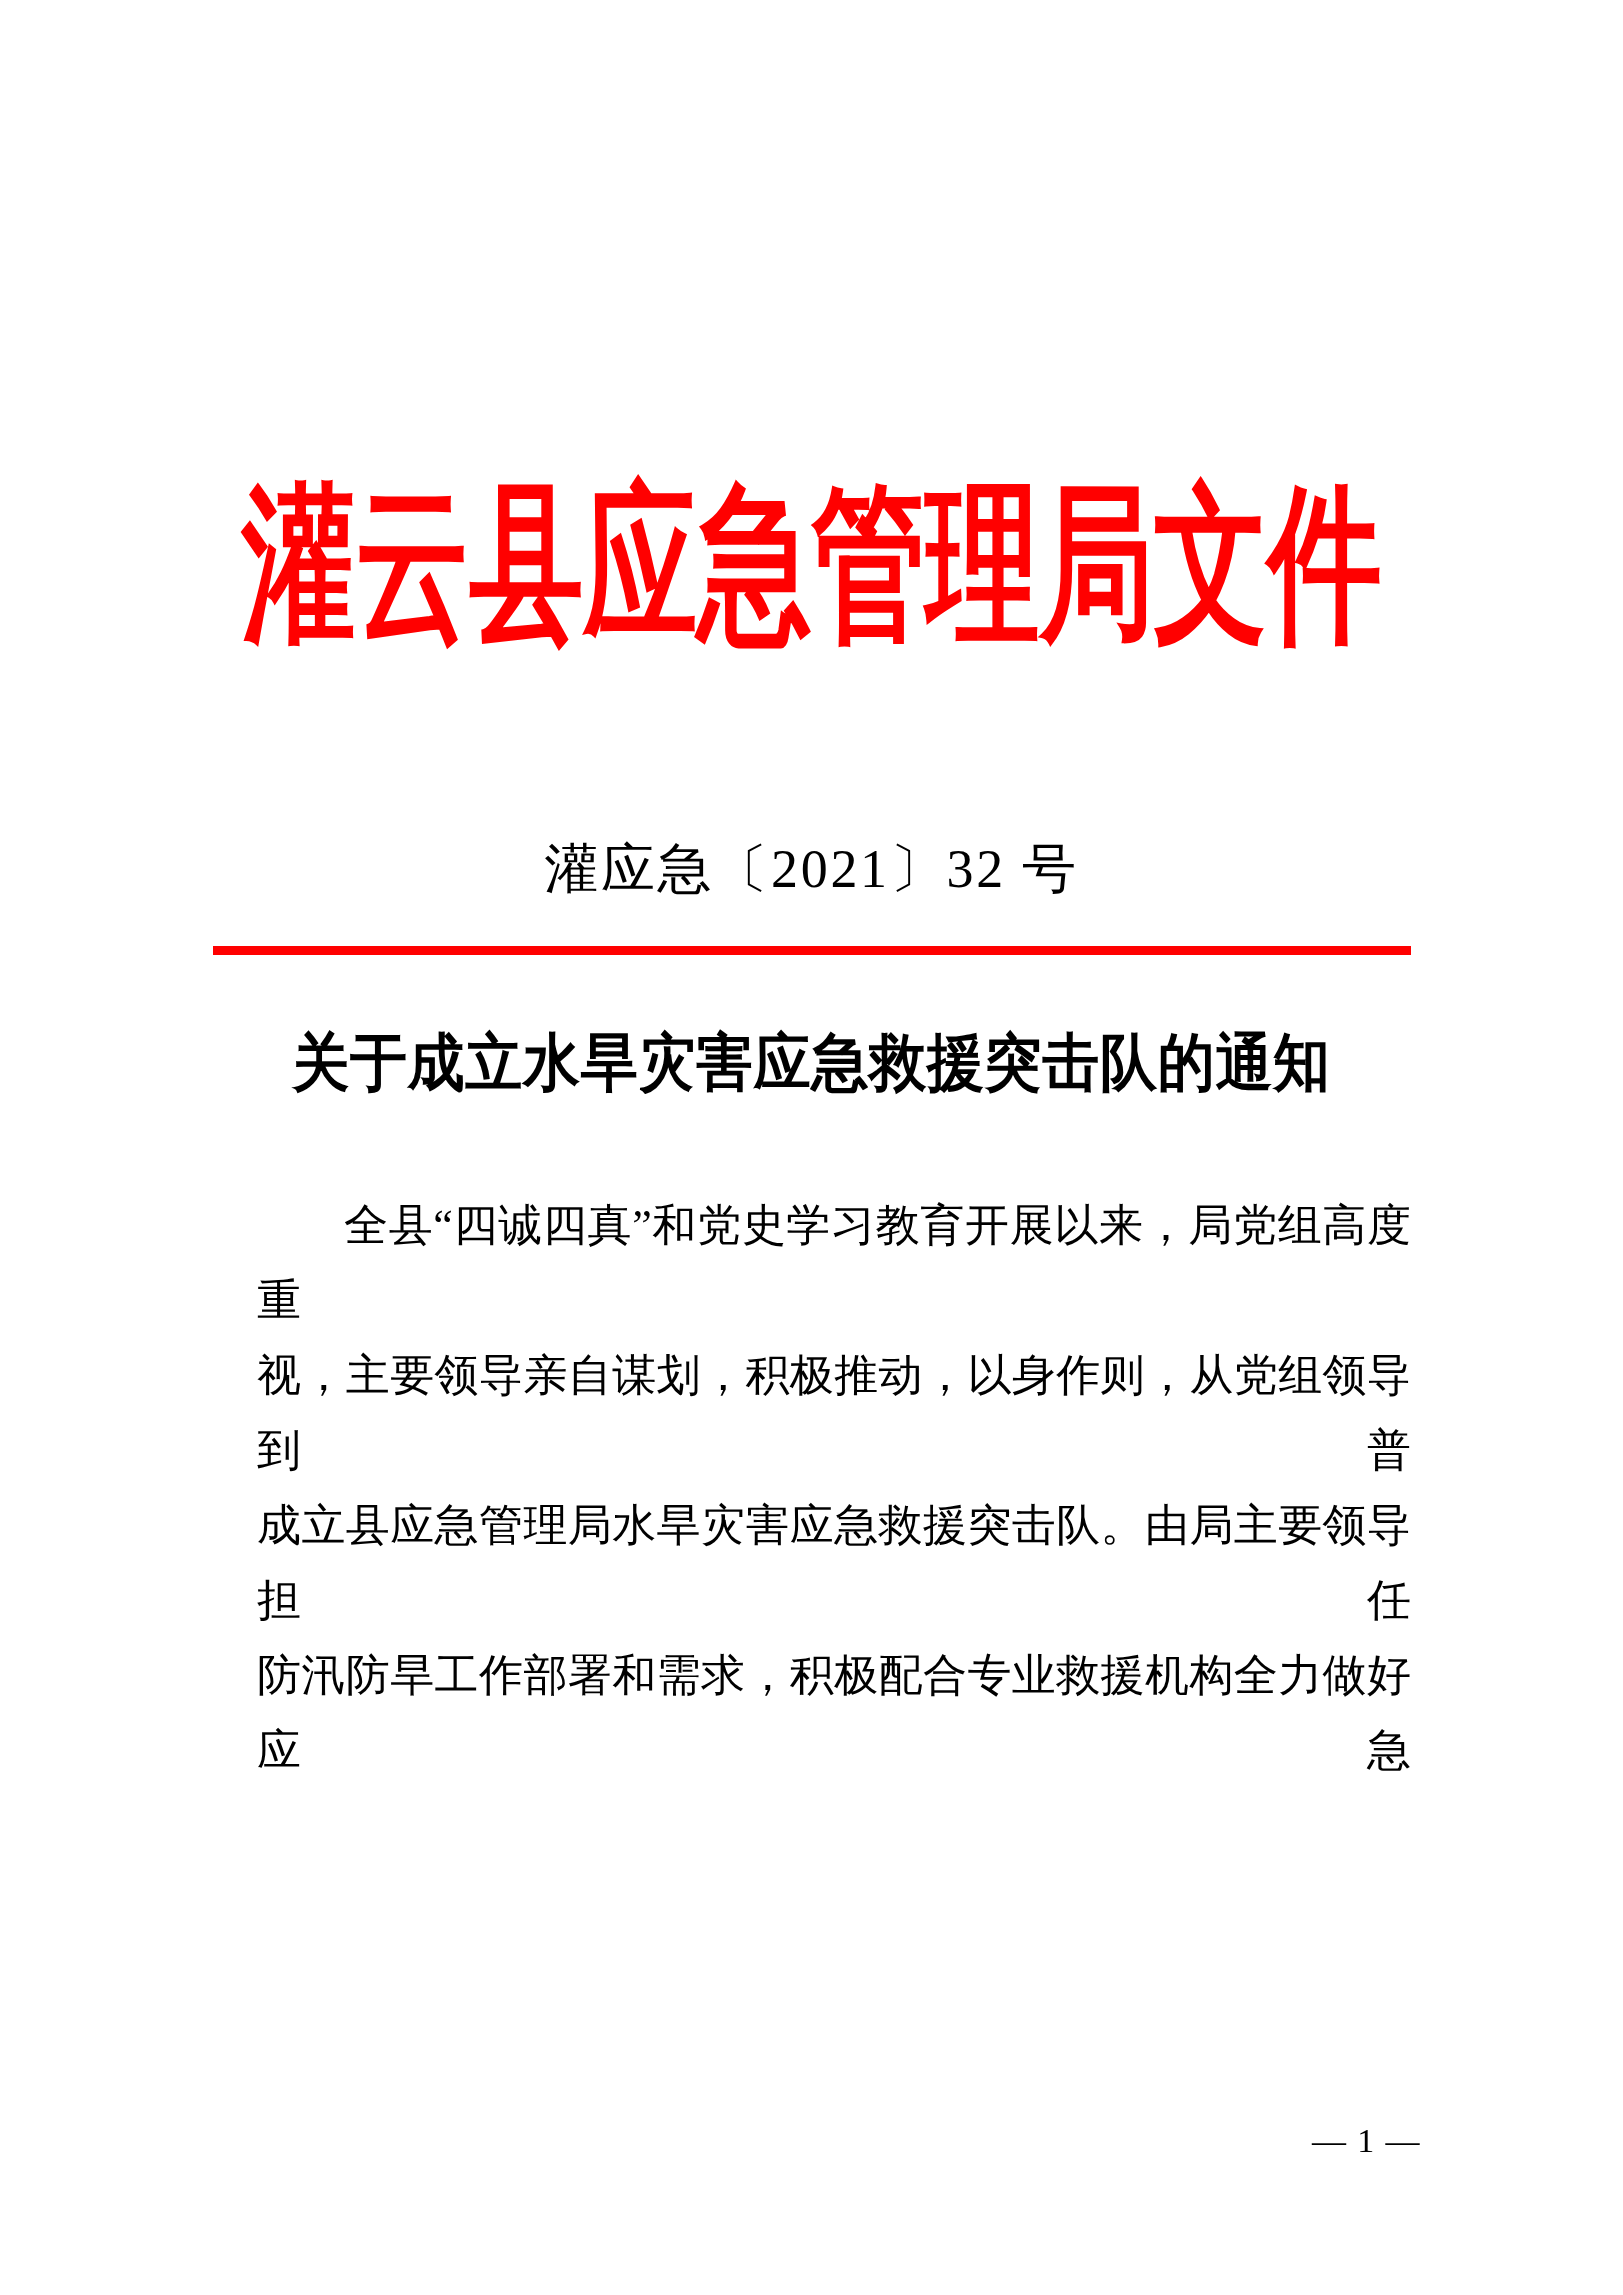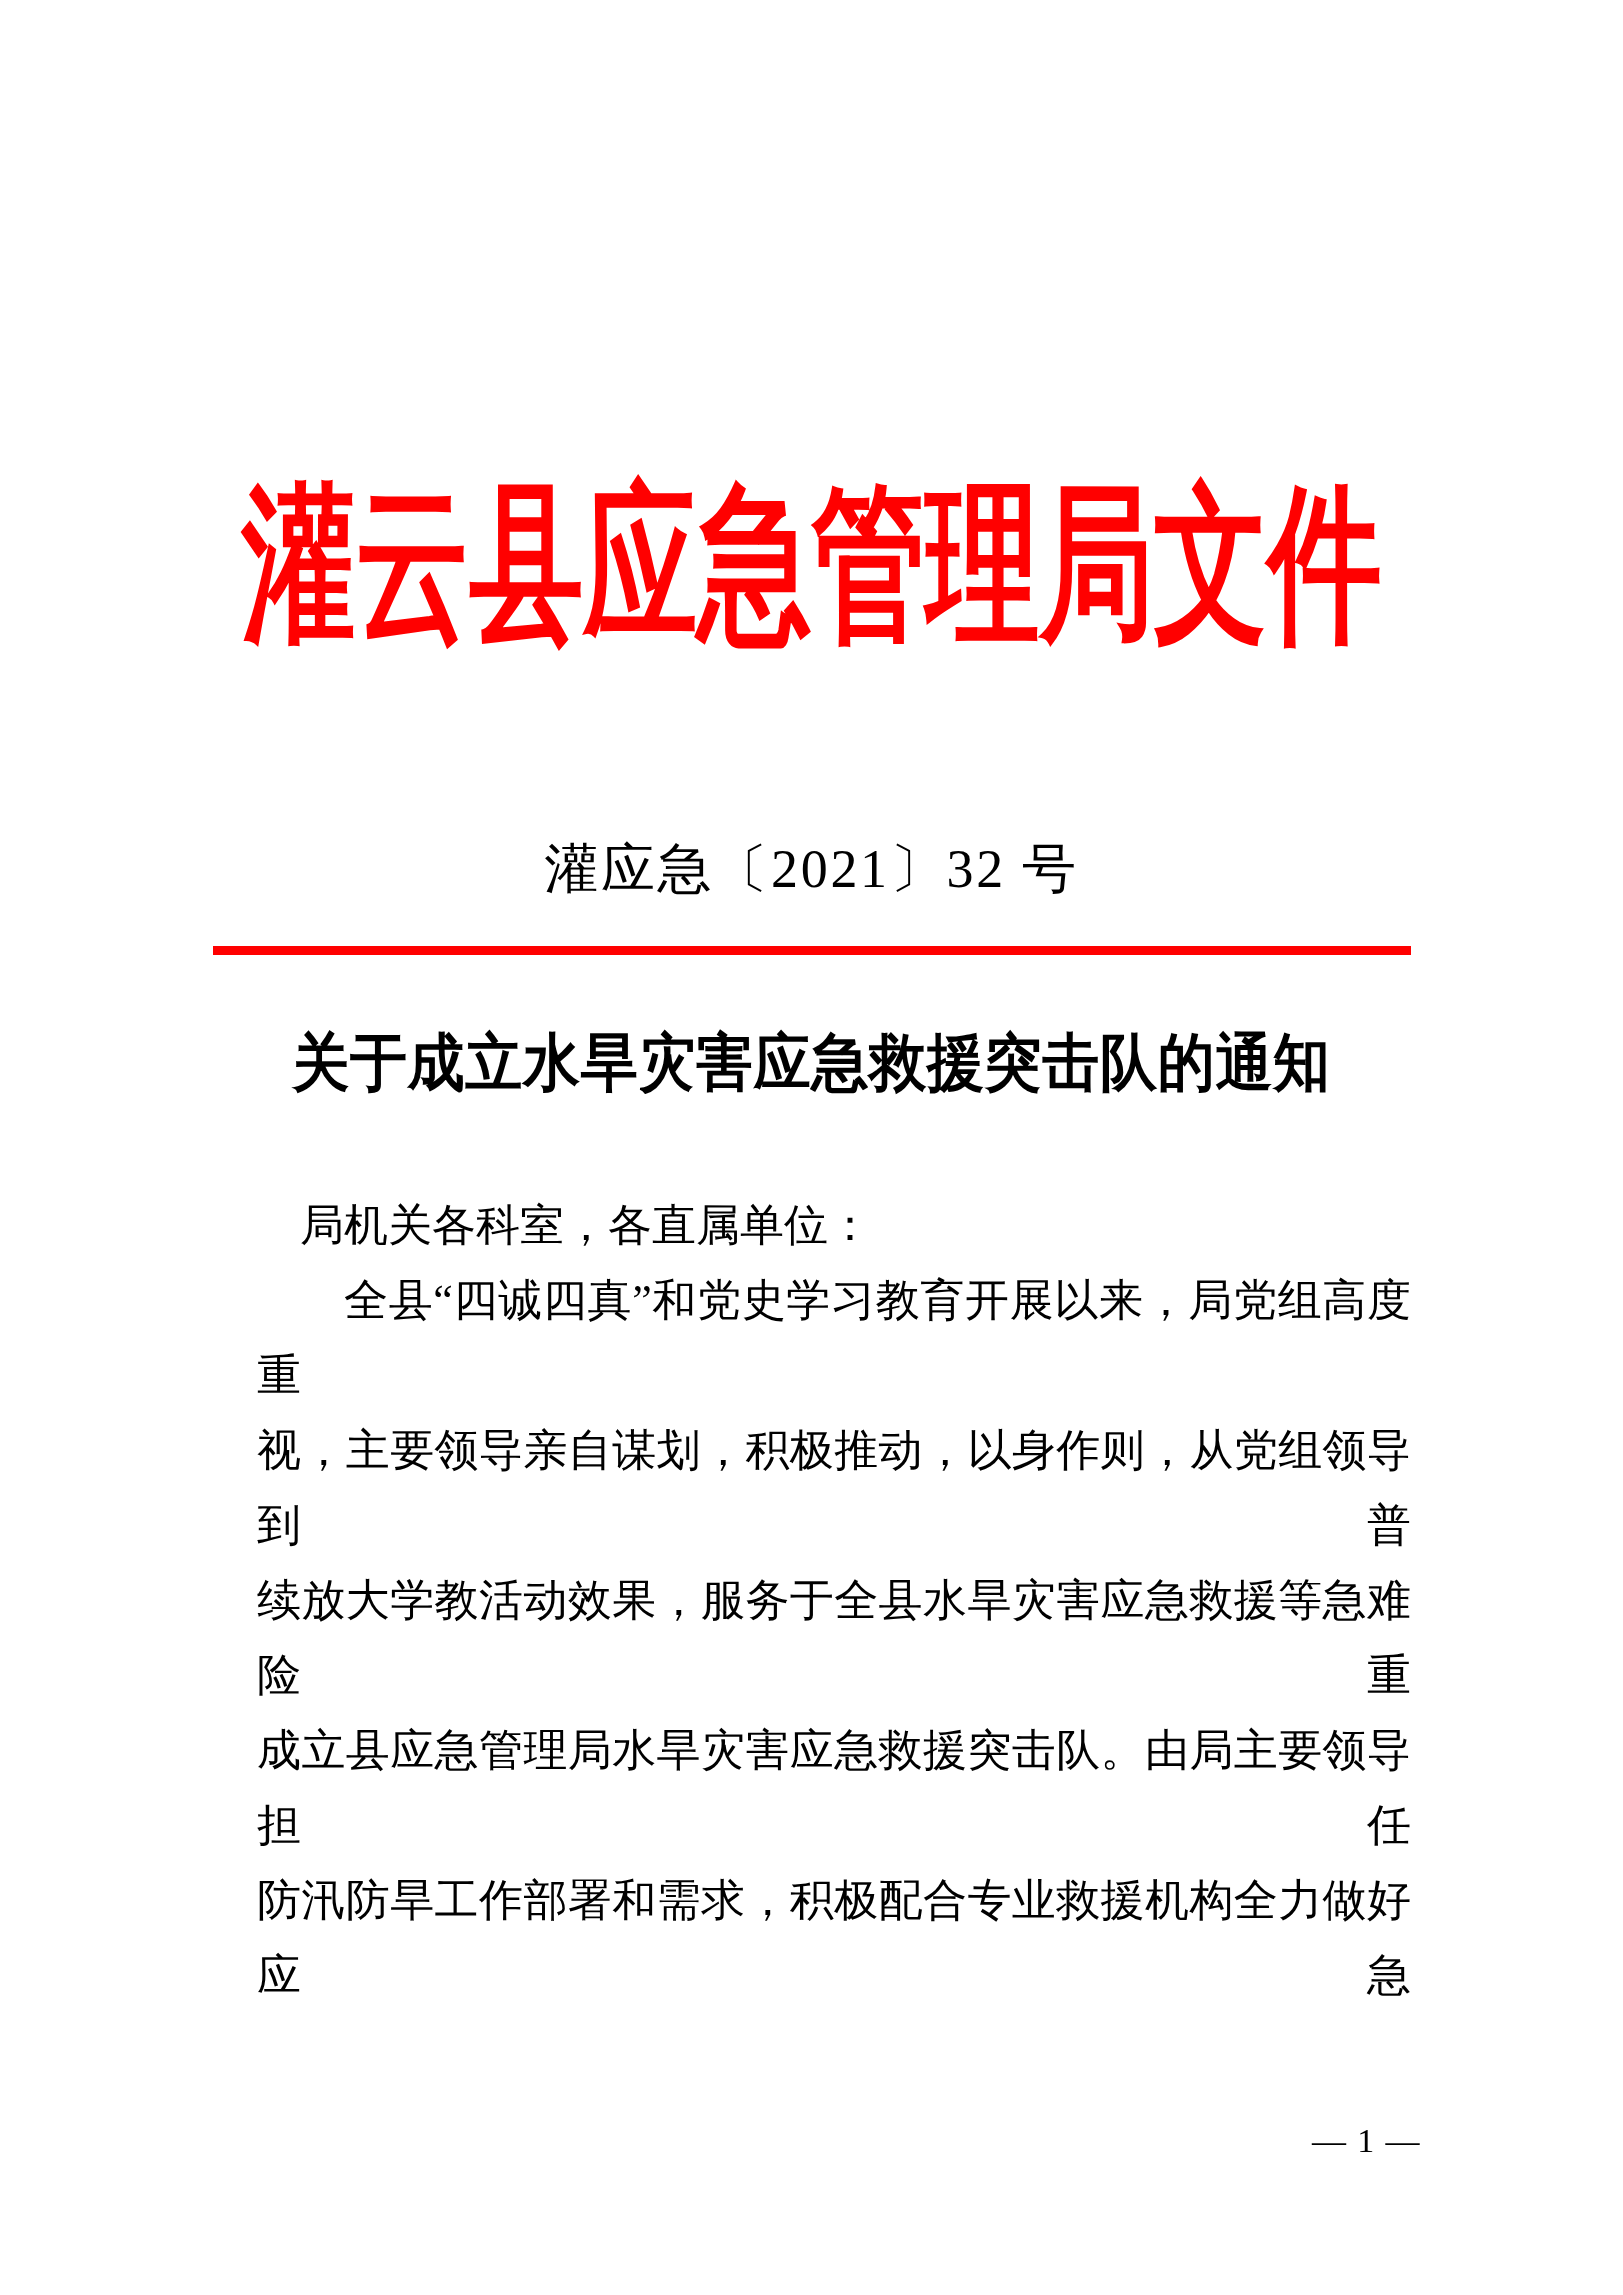--- a/index.html
+++ b/index.html
@@ -104,24 +104,22 @@
 
   <div class="agency-title">灌云县应急管理局文件</div>
 
   <div class="doc-number">灌应急〔2021〕32 号</div>
 
   <div class="red-line"></div>
 
   <h1 class="doc-title">关于成立水旱灾害应急救援突击队的通知</h1>
 
   <div class="body-block">
-      <div class="body-line indent">局机关各科室，各直属单位：</div>
       <div class="body-line indent justify">全县“四诚四真”和党史学习教育开展以来，局党组高度重</div>
       <div class="body-line justify">视，主要领导亲自谋划，积极推动，以身作则，从党组领导到普</div>
-      <div class="body-line justify">续放大学教活动效果，服务于全县水旱灾害应急救援等急难险重</div>
       <div class="body-line justify">成立县应急管理局水旱灾害应急救援突击队。由局主要领导担任</div>
       <div class="body-line justify">防汛防旱工作部署和需求，积极配合专业救援机构全力做好应急</div>
     </div>
 
   <div class="page-number">— 1 —</div>
 
 </div>
 
 
 </body></html>

